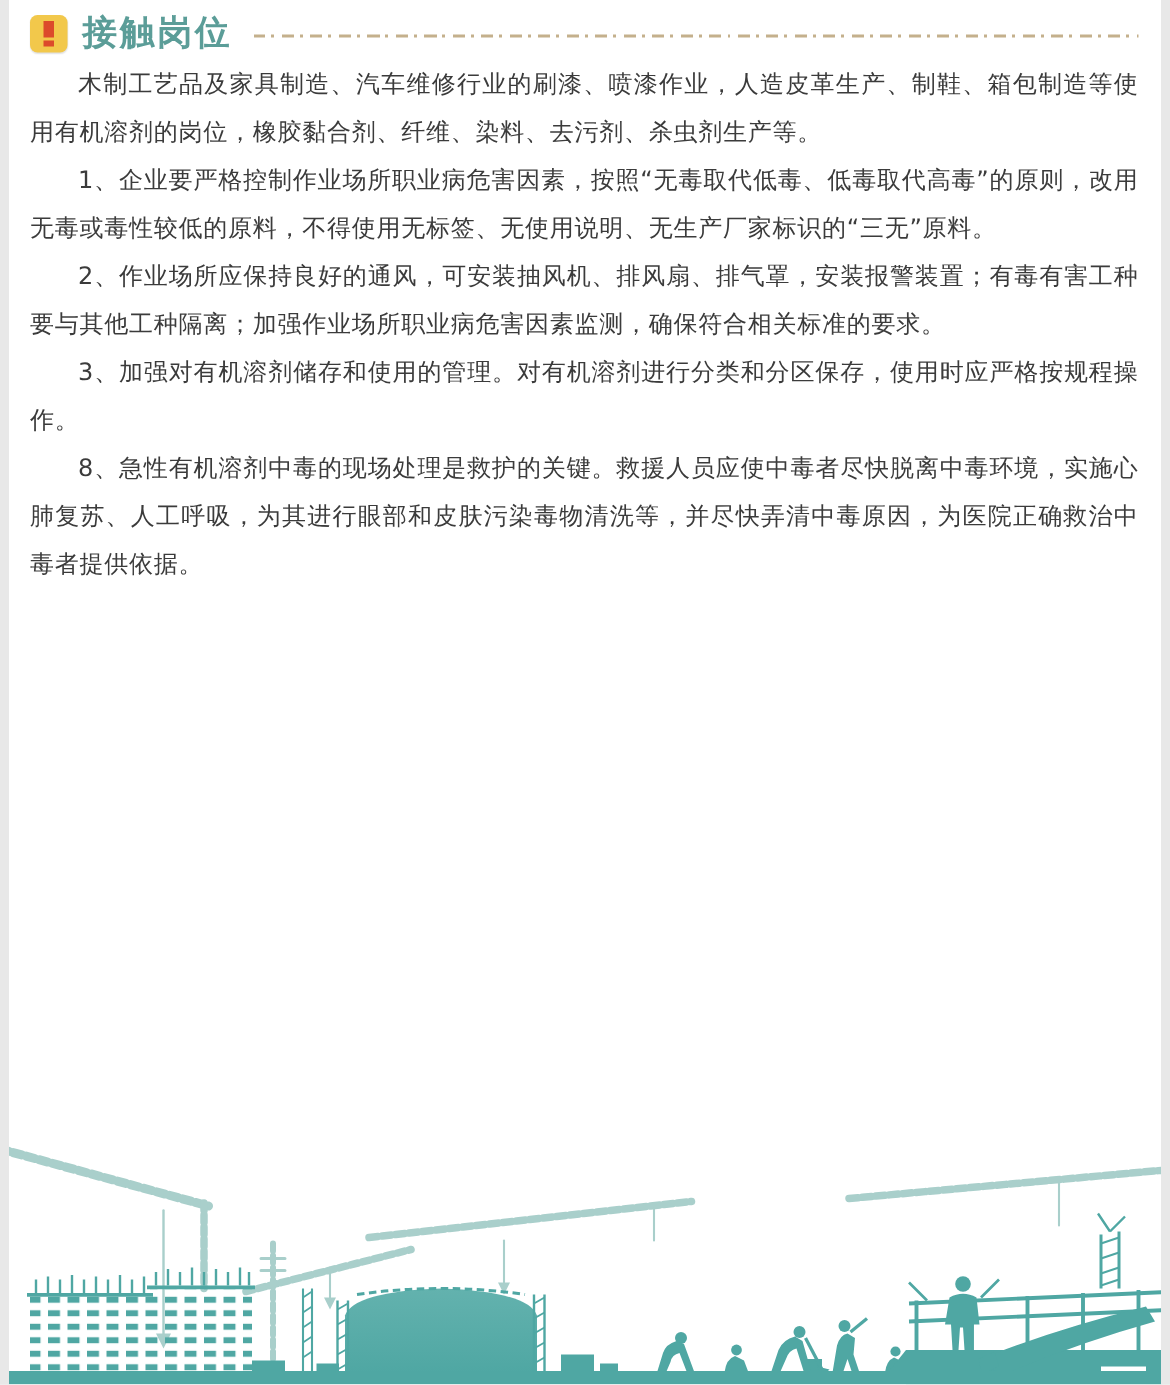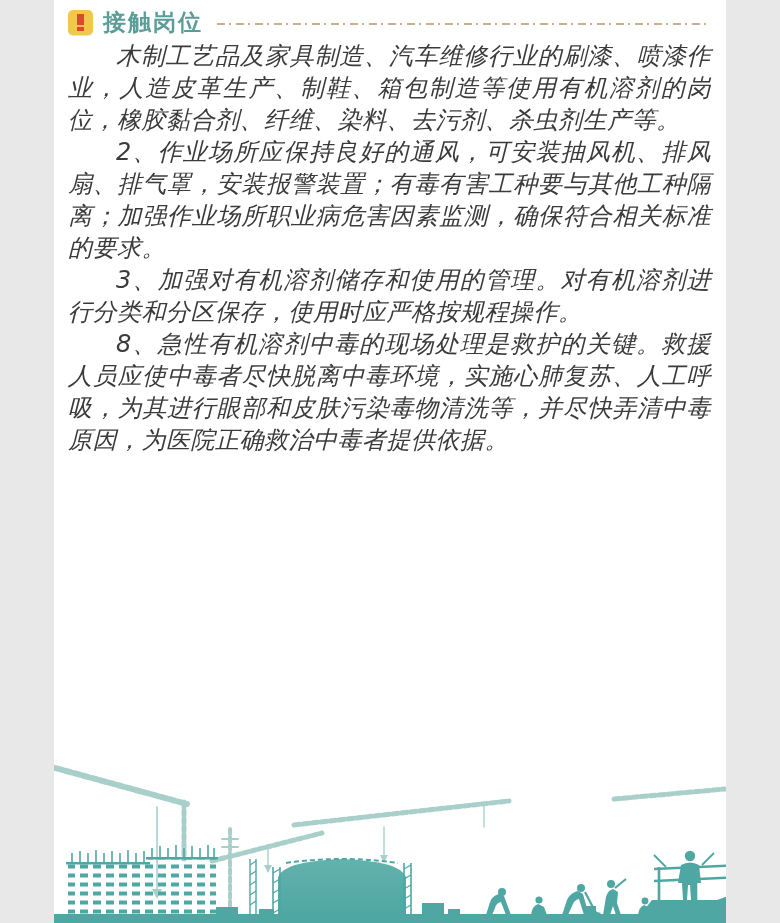--- a/index.html
+++ b/index.html
@@ -1,18 +1,18 @@
 <!DOCTYPE html>
 <html><head>
 <meta charset="utf-8">
 <style>
   html,body { margin:0; padding:0; background:#e8e8e8; }
   .page {
     position:relative;
-    width:672px; height:923px;
+    width:768px; height:923px;
     margin:0 auto;
     background:#ffffff;
     overflow:hidden;
     font-family:"DejaVu Sans","Liberation Sans",sans-serif;
   }
   .content { position:relative; z-index:2; padding:10px 15px 0 14px; }
 
   .section-header { display:flex; align-items:center; margin:0 0 5px 0; }
   .section-header.second { margin-top:5px; }
   .hdr-icon {
@@ -33,22 +33,22 @@
     color:#5B9D98; letter-spacing:2px; line-height:25px;
   }
   .hdr-divider {
     flex:1; height:2px; margin-left:14px; margin-top:2px;
     background:repeating-linear-gradient(to right,
       #C4B08C 0 8px, transparent 8px 12px,
       #C4B08C 12px 14px, transparent 14px 19px);
   }
 
   .para {
-    margin:0; font-size:24px; line-height:32px; color:#3B3B3B;
-    text-align:justify; text-indent:2em; letter-spacing:0.5px;font-style:italic;
+    margin:0; font-size:16px; line-height:32px; color:#3B3B3B;
+    text-align:justify; text-indent:2em; letter-spacing:0.5px;
   }
 
   .footer-art {
     position:absolute; left:0; bottom:0; z-index:1;
     width:780px; height:160px; pointer-events:none; display:block;
   }
 </style>
 </head>
 <body>
 
@@ -58,20 +58,21 @@
 
     <div class="section-header">
       <span class="hdr-icon"></span>
       <h2 class="hdr-title">接触岗位</h2>
       <span class="hdr-divider"></span>
     </div>
 
     <p class="para">木制工艺品及家具制造、汽车维修行业的刷漆、喷漆作业，人造皮革生产、制鞋、箱包制造等使用有机溶剂的岗位，橡胶黏合剂、纤维、染料、去污剂、杀虫剂生产等。</p>
 
 
+    <p class="para">1、企业要严格控制作业场所职业病危害因素，按照“无毒取代低毒、低毒取代高毒”的原则，改用无毒或毒性较低的原料，不得使用无标签、无使用说明、无生产厂家标识的“三无”原料。</p>
     <p class="para">2、作业场所应保持良好的通风，可安装抽风机、排风扇、排气罩，安装报警装置；有毒有害工种要与其他工种隔离；加强作业场所职业病危害因素监测，确保符合相关标准的要求。</p>
     <p class="para">3、加强对有机溶剂储存和使用的管理。对有机溶剂进行分类和分区保存，使用时应严格按规程操作。</p>
     <p class="para">8、急性有机溶剂中毒的现场处理是救护的关键。救援人员应使中毒者尽快脱离中毒环境，实施心肺复苏、人工呼吸，为其进行眼部和皮肤污染毒物清洗等，并尽快弄清中毒原因，为医院正确救治中毒者提供依据。</p>
   </div>
 
   <svg class="footer-art" viewBox="0 0 780 160" xmlns="http://www.w3.org/2000/svg">
     <defs>
       <pattern id="bwin" width="13" height="9" patternUnits="userSpaceOnUse">
         <rect x="0" y="2.5" width="8" height="4" fill="#4FA7A3"></rect>
       </pattern>

